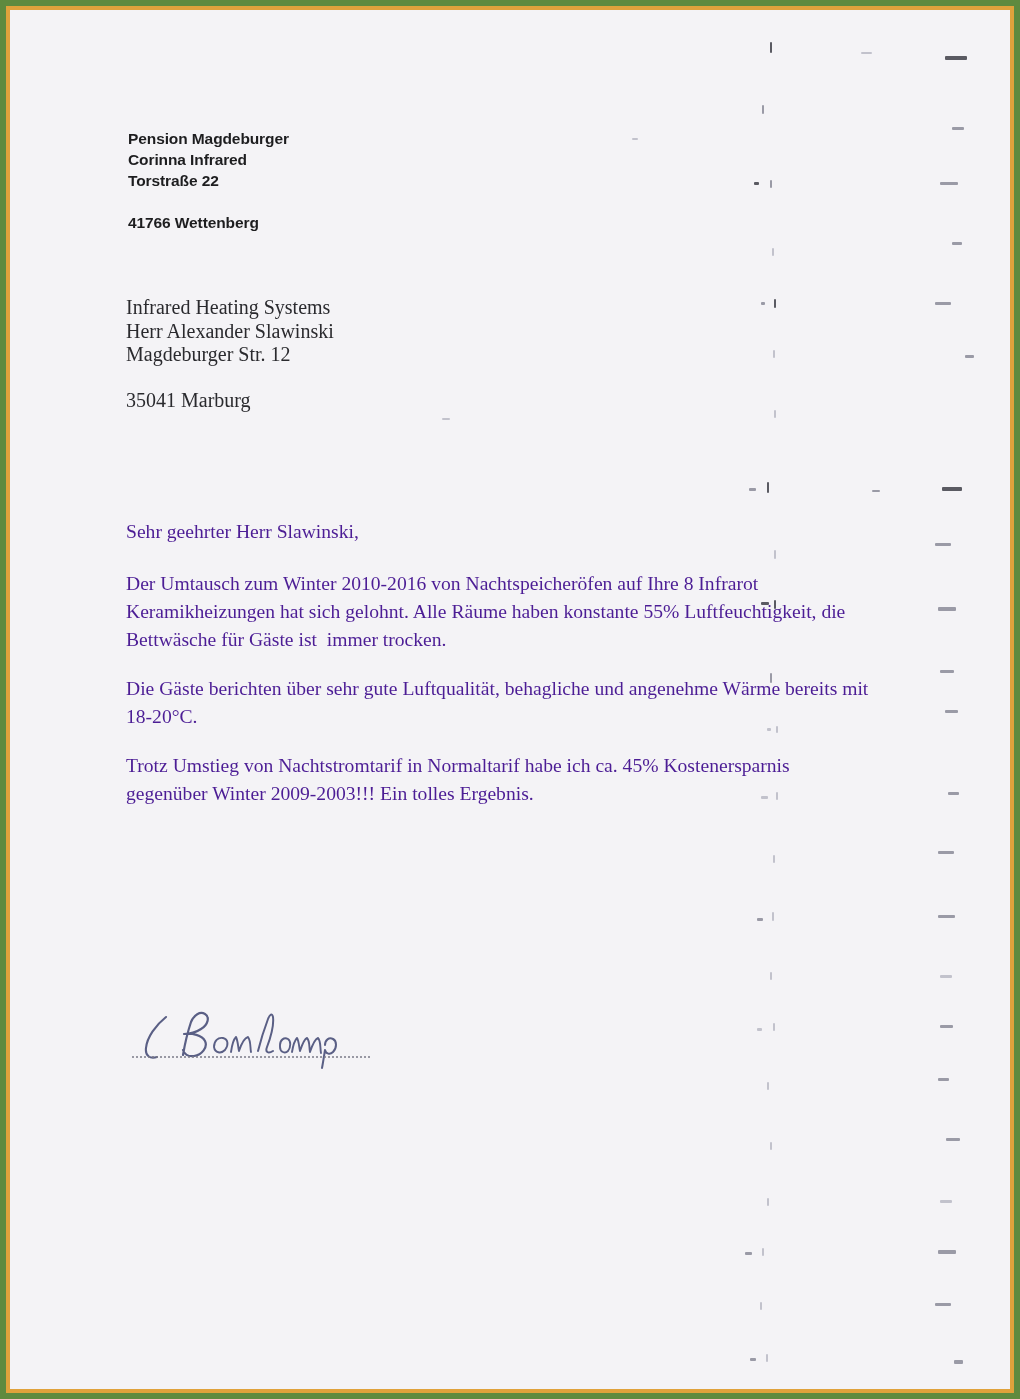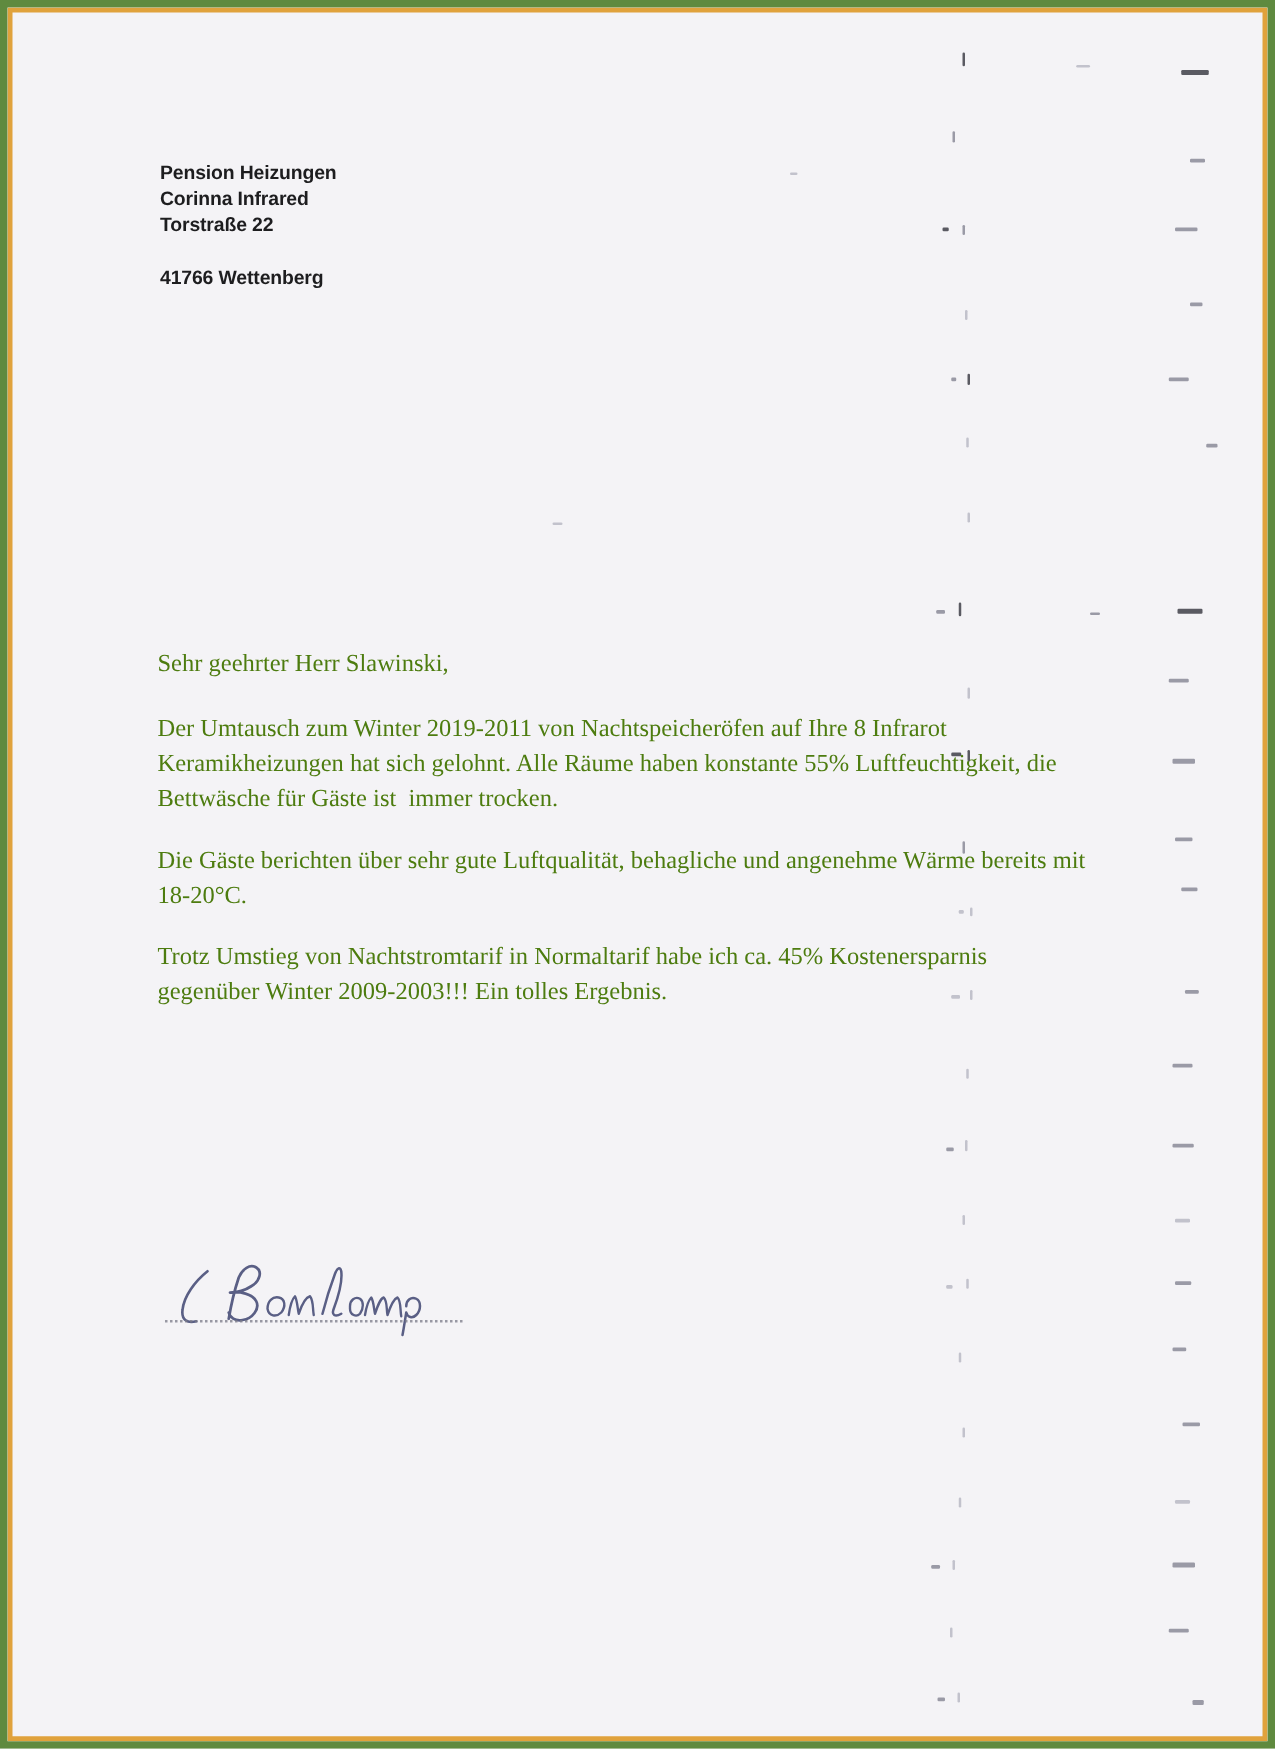--- a/index.html
+++ b/index.html
@@ -61,21 +61,21 @@
 
   
   .body-text {
     position: absolute;
     left: 116px;
     top: 508px;
     width: 745px;
     font-family: "Liberation Serif", serif;
     font-size: 19.6px;
     line-height: 28px;
-    color: #4d7c0f;
+    color: #4c1d95;
   }
   .body-text p {
     margin: 0 0 21px 0;
     white-space: pre-wrap;
   }
   .body-text p.salutation { margin-bottom: 24px; }
 
   
   #signature-area {
     position: absolute;
@@ -113,31 +113,38 @@
   }
 </style>
 </head>
 <body>
 
 <div id="page">
 
   <div id="paper">
 
     <div class="sender">
-      <div>Pension Heizungen</div>
+      <div>Pension Magdeburger</div>
       <div>Corinna Infrared</div>
       <div>Torstraße 22</div>
       <div class="gap"></div>
       <div>41766 Wettenberg</div>
     </div>
 
+    <div class="recipient">
+      <div>Infrared Heating Systems</div>
+      <div>Herr Alexander Slawinski</div>
+      <div>Magdeburger Str. 12</div>
+      <div class="gap"></div>
+      <div>35041 Marburg</div>
+    </div>
 
     <div class="body-text">
       <p class="salutation">Sehr geehrter Herr Slawinski,</p>
-      <p>Der Umtausch zum Winter 2019-2011 von Nachtspeicheröfen auf Ihre 8 Infrarot Keramikheizungen hat sich gelohnt. Alle Räume haben konstante 55% Luftfeuchtigkeit, die Bettwäsche für Gäste ist  immer trocken.</p>
+      <p>Der Umtausch zum Winter 2010-2016 von Nachtspeicheröfen auf Ihre 8 Infrarot Keramikheizungen hat sich gelohnt. Alle Räume haben konstante 55% Luftfeuchtigkeit, die Bettwäsche für Gäste ist  immer trocken.</p>
       <p>Die Gäste berichten über sehr gute Luftqualität, behagliche und angenehme Wärme bereits mit 18-20°C.</p>
       <p>Trotz Umstieg von Nachtstromtarif in Normaltarif habe ich ca. 45% Kostenersparnis gegenüber Winter 2009-2003!!! Ein tolles Ergebnis.</p>
     </div>
 
     <div id="signature-area">
       <svg id="signature-ink" viewBox="0 0 250 75">
         <g fill="none" stroke="#5a5f85" stroke-linecap="round" stroke-linejoin="round">
 
           <path d="M38 22 C 28 30, 19 42, 18 53 C 17 61, 22 64, 29 62" stroke-width="2.1"></path>
 

